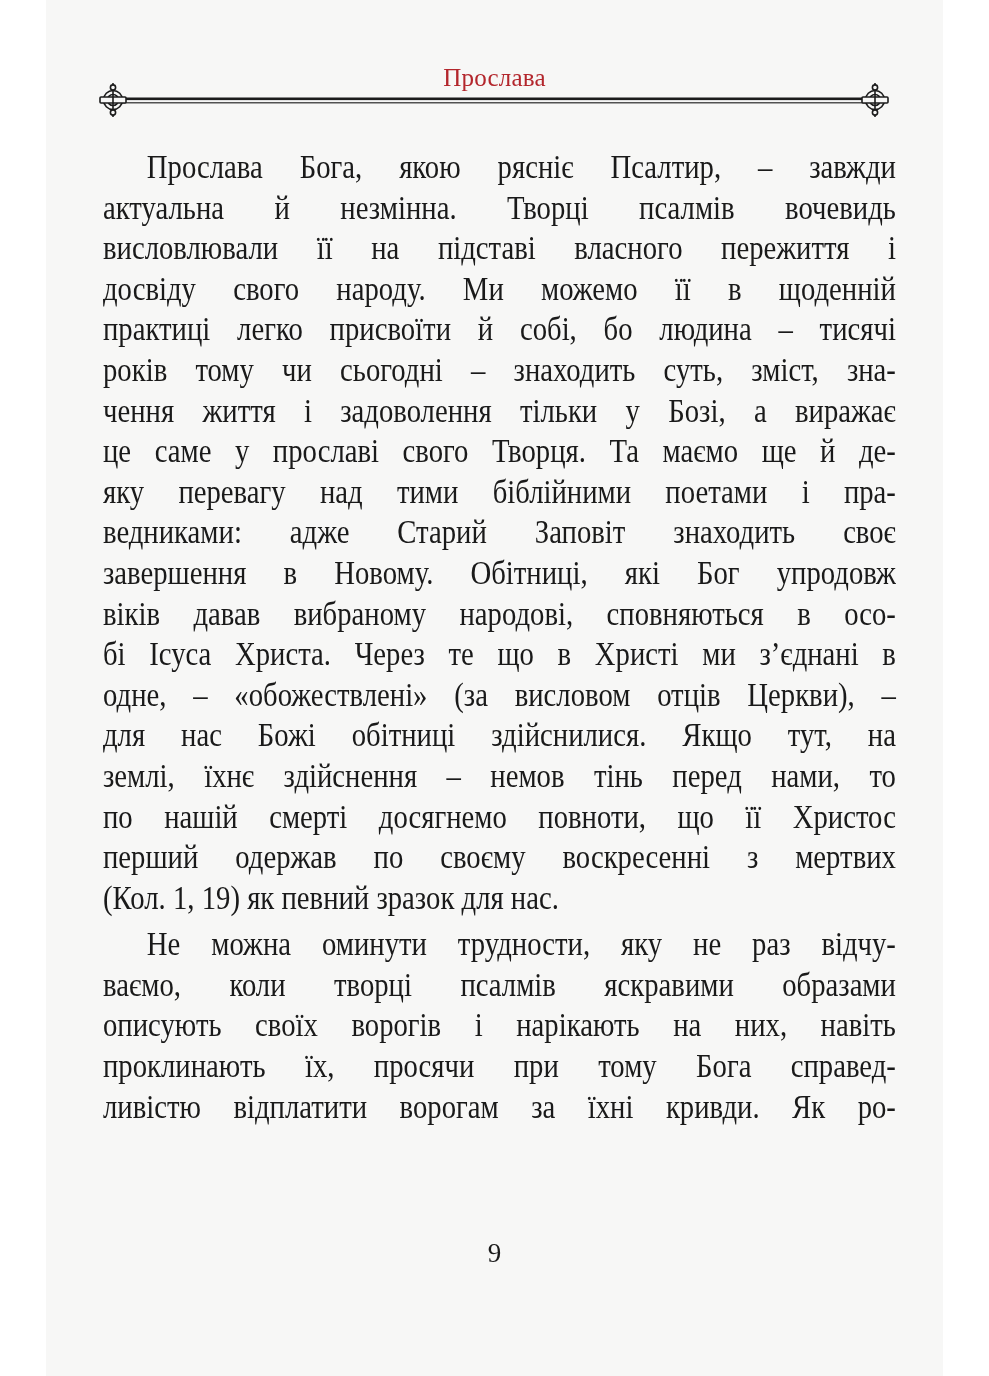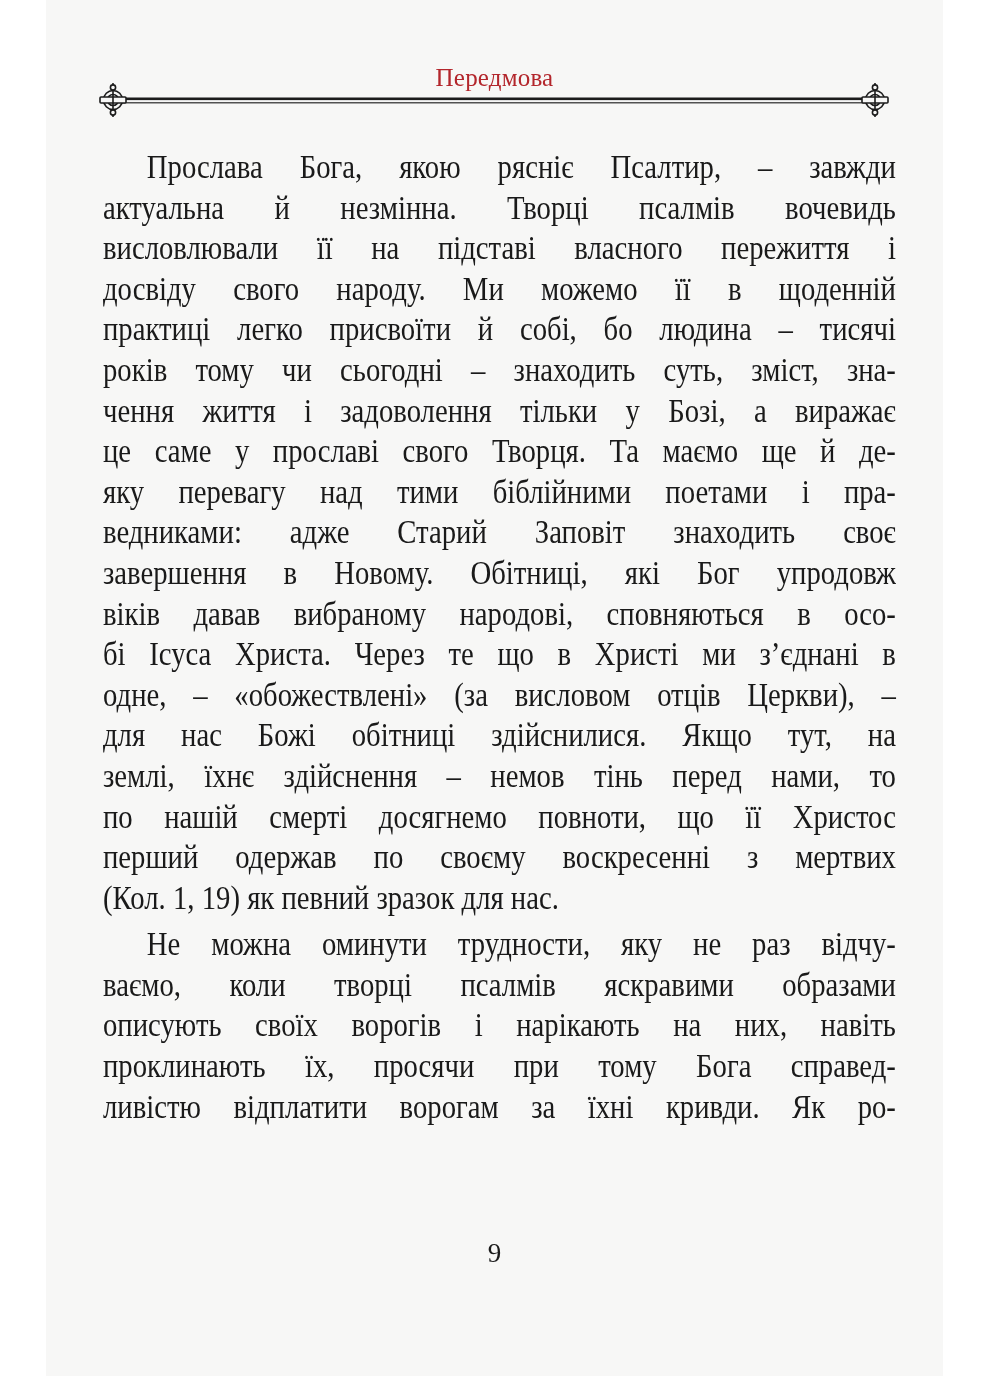--- a/index.html
+++ b/index.html
@@ -84,21 +84,21 @@
       font-size: 27px;
       line-height: 30px;
       color: #1a1a1a;
     }
   </style>
 </head>
 <body>
 
 <div class="paper"></div>
 
-<div class="running-head">Передмова</div>
+<div class="running-head">Прослава</div>
 
 <div class="rule-wrap">
   <svg width="794" height="36" viewBox="0 0 794 36" xmlns="http://www.w3.org/2000/svg">
 
     <rect x="16" y="15.5" width="762" height="2.6" fill="#1c1c1c"></rect>
     <rect x="16" y="20.2" width="762" height="1.2" fill="#2a2a2a"></rect>
 
     <g fill="none" stroke="#1c1c1c" stroke-width="1.6">
       <circle cx="16" cy="18" r="9.5" fill="#f7f7f6"></circle>
       <circle cx="16" cy="18" r="5.5"></circle>

